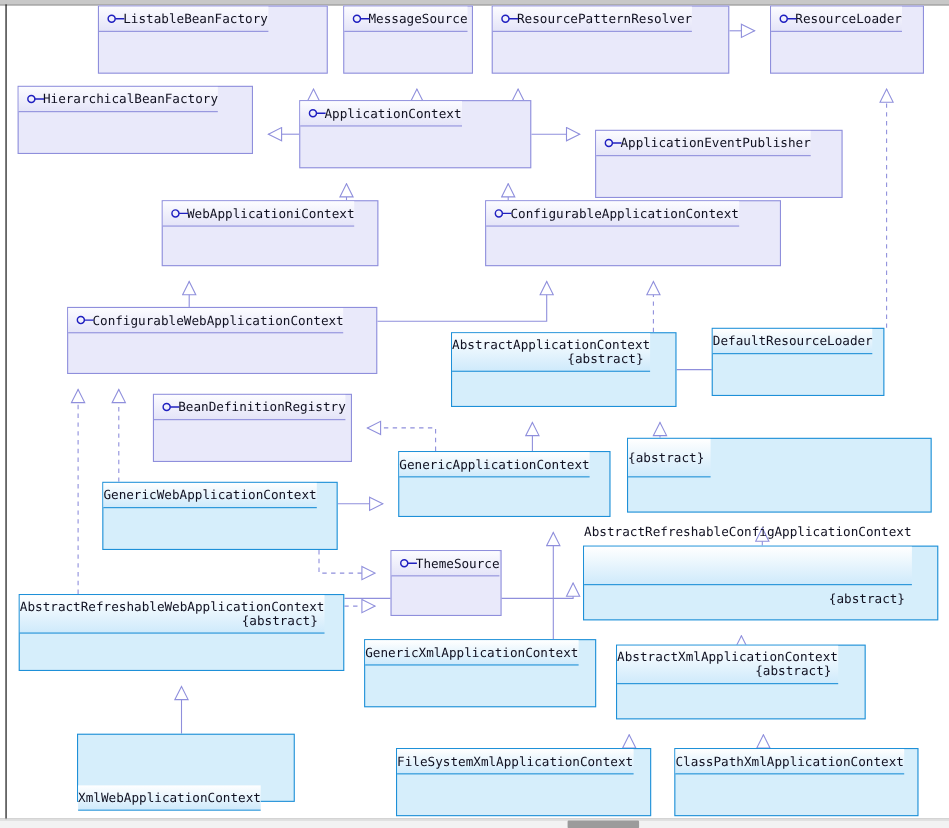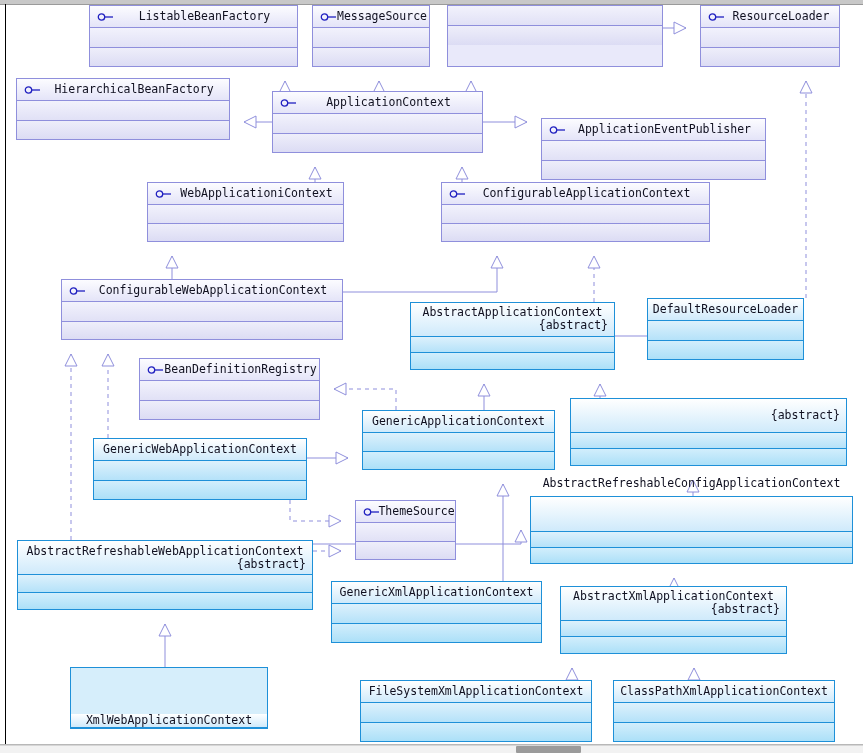--- a/index.html
+++ b/index.html
@@ -6,21 +6,21 @@
   body{font-family:"DejaVu Sans Mono","Liberation Mono",monospace;}
   #canvas{position:relative;width:863px;height:753px;background:#ffffff;overflow:hidden;}
   #topbar{position:absolute;left:0;top:0;width:863px;height:4px;background:#c8c8c8;border-bottom:1px solid #9a9a9a;}
   #leftrule{position:absolute;left:5px;top:4px;width:1px;height:741px;background:#000000;}
   #bottomrule{position:absolute;left:0;top:744px;width:863px;height:1px;background:#b8b8b8;}
   #scrollbar{position:absolute;left:0;top:745px;width:863px;height:8px;background:#f2f2f2;border-top:1px solid #d6d6d6;}
   #scrollthumb{position:absolute;left:516px;top:746px;width:65px;height:7px;background:#9b9b9b;border-radius:1px;}
 
   svg#edges{position:absolute;left:0;top:0;width:863px;height:753px;pointer-events:none;}
 
-  .box{position:absolute;box-sizing:border-box;display:flex;flex-direction:column;}
+  .box{position:absolute;box-sizing:border-box;display:flex;flex-direction:row;}
   
   .iface{border:1px solid #8f8fdc;background:#e9e9fa;}
   .iface .hdr{background:linear-gradient(to bottom,#fcfcff 0%,#e4e4f8 100%);
     border-bottom:1px solid #8f8fdc;display:flex;align-items:center;position:relative;}
   .iface .row{border-bottom:1px solid #8f8fdc;
     background:linear-gradient(to bottom,#f2f2fc 0%,#e1e1f6 100%);}
   .iface .row.last{border-bottom:none;
     background:linear-gradient(to bottom,#eeeefa 0%,#dcdcf4 100%);}
   .iface .title{color:#101020;}
 
@@ -133,20 +133,27 @@
           <svg class="lolli" viewBox="0 0 18 10" xmlns="http://www.w3.org/2000/svg">
             <circle cx="4.5" cy="5" r="3.2" fill="none" stroke="#2020c0" stroke-width="1.3"></circle>
             <line x1="7.8" y1="5" x2="16" y2="5" stroke="#2020c0" stroke-width="1.3"></line>
           </svg>
           <div class="title">MessageSource</div>
         </div>
         <div class="row" style="height: 19px;"></div>
         <div class="row last" style="height: 19px;"></div>
       </div>
       <div class="box iface" style="left: 447px; top: 5px; width: 216px; height: 62px;">
+        <div class="hdr" style="height: 22px;">
+          <svg class="lolli" viewBox="0 0 18 10" xmlns="http://www.w3.org/2000/svg">
+            <circle cx="4.5" cy="5" r="3.2" fill="none" stroke="#2020c0" stroke-width="1.3"></circle>
+            <line x1="7.8" y1="5" x2="16" y2="5" stroke="#2020c0" stroke-width="1.3"></line>
+          </svg>
+          <div class="title">ResourcePatternResolver</div>
+        </div>
         <div class="row" style="height: 19px;"></div>
         <div class="row last" style="height: 19px;"></div>
       </div>
       <div class="box iface" style="left: 700px; top: 5px; width: 140px; height: 62px;">
         <div class="hdr" style="height: 22px;">
           <svg class="lolli" viewBox="0 0 18 10" xmlns="http://www.w3.org/2000/svg">
             <circle cx="4.5" cy="5" r="3.2" fill="none" stroke="#2020c0" stroke-width="1.3"></circle>
             <line x1="7.8" y1="5" x2="16" y2="5" stroke="#2020c0" stroke-width="1.3"></line>
           </svg>
           <div class="title">ResourceLoader</div>

